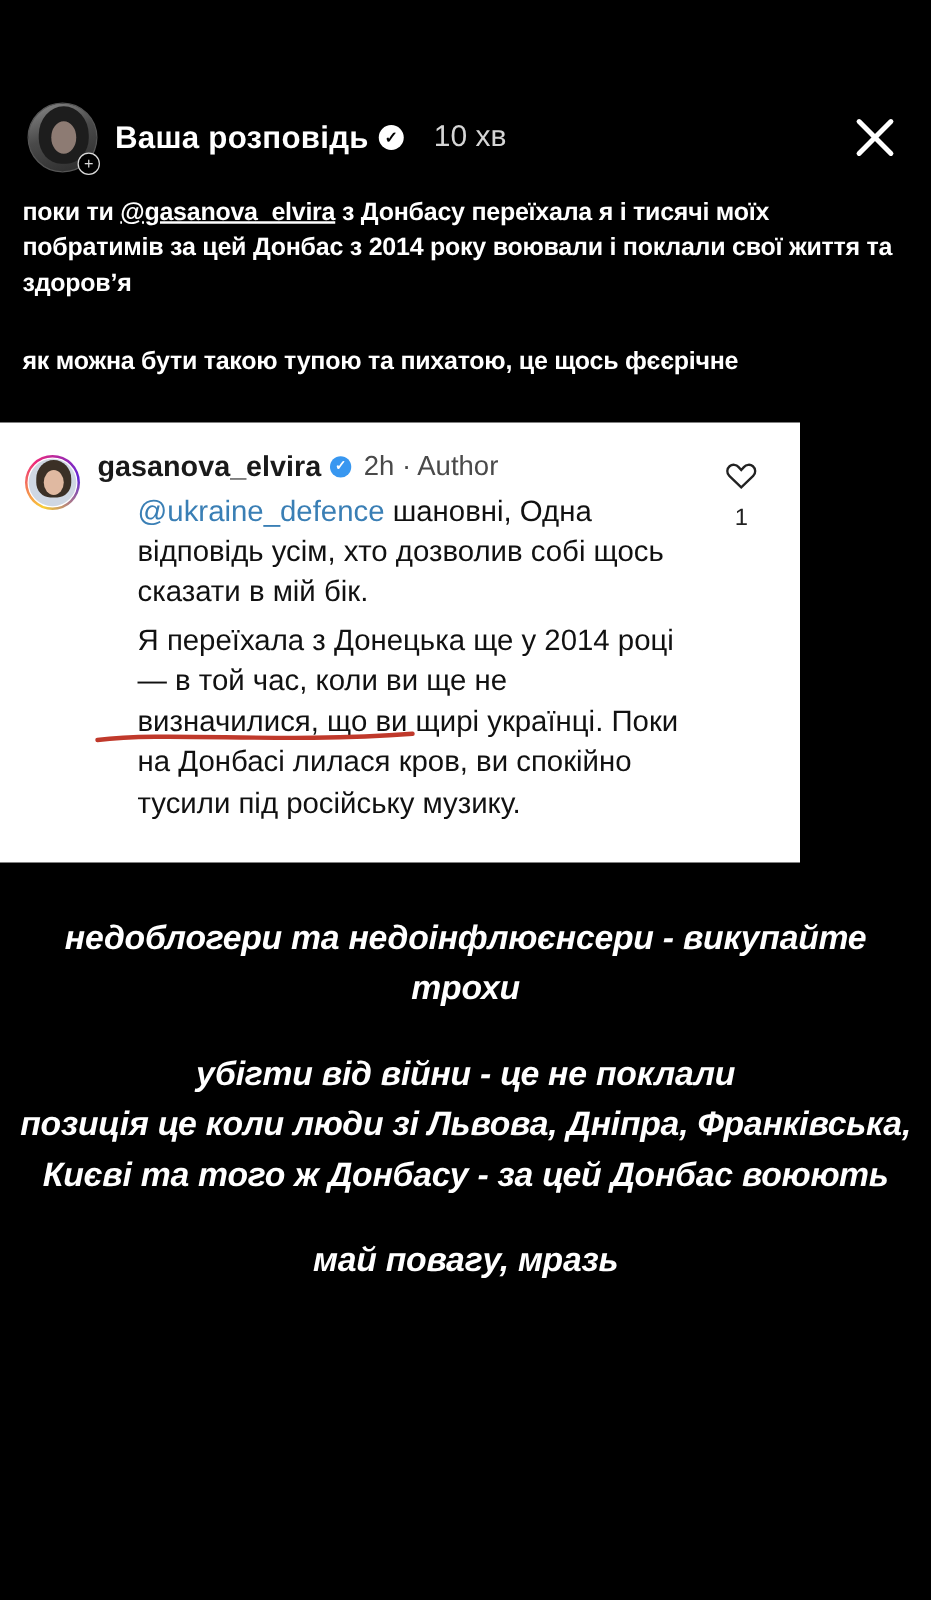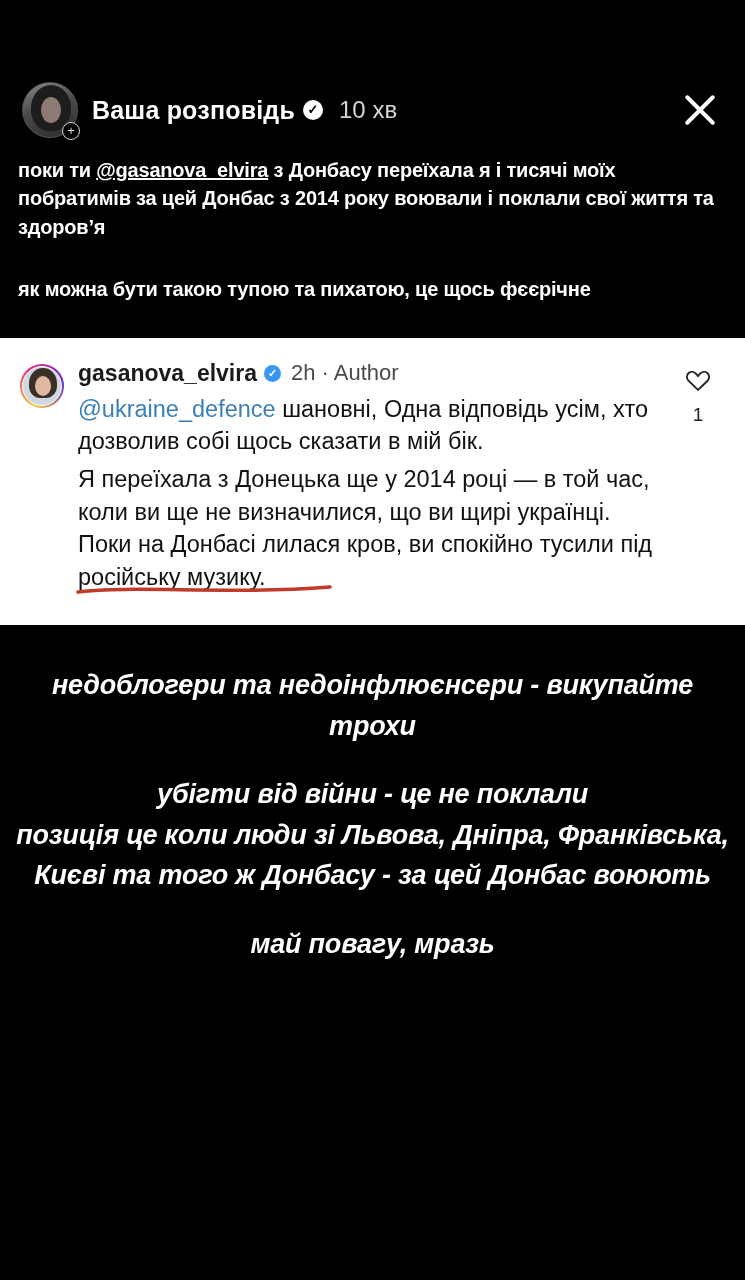--- a/index.html
+++ b/index.html
@@ -103,21 +103,21 @@
     background: #fff;
     color: #000;
     font-size: 13px;
     line-height: 20px;
     text-align: center;
     font-weight: bold;
     vertical-align: middle;
     flex: 0 0 auto;
   }
   .timestamp {
-    margin-left: 16px;
+    margin-left: 24px;
     font-size: 24px;
     color: #d5d5d5;
     white-space: nowrap;
   }
   .close-btn {
     margin-left: auto;
     width: 46px;
     height: 46px;
     position: relative;
     flex: 0 0 auto;
@@ -151,21 +151,21 @@
   .para-gap { height: 34px; }
 
   
   .comment-card {
     margin-top: 34px;
     background: #fff;
     color: #0d0d0d;
     padding: 22px 20px 26px 20px;
     box-sizing: border-box;
     position: relative;
-    width: 745px;
+    width: 640px;
   }
   .comment-inner {
     display: flex;
     align-items: flex-start;
   }
   .c-avatar {
     width: 44px;
     height: 44px;
     border-radius: 50%;
     flex: 0 0 auto;
@@ -233,20 +233,21 @@
   }
   .c-meta {
     margin-left: 10px;
     color: #4a4a4a;
     font-size: 22px;
   }
   .c-text {
     font-size: 23.5px;
     line-height: 1.38;
     color: #111;
+    margin-left: 32px;
   }
   .c-text p { margin: 0 0 6px 0; }
   .c-mention { color: #3a7fb5; }
   .c-like {
     flex: 0 0 auto;
     width: 54px;
     text-align: center;
     margin-left: 10px;
     margin-top: 6px;
     color: #222;

